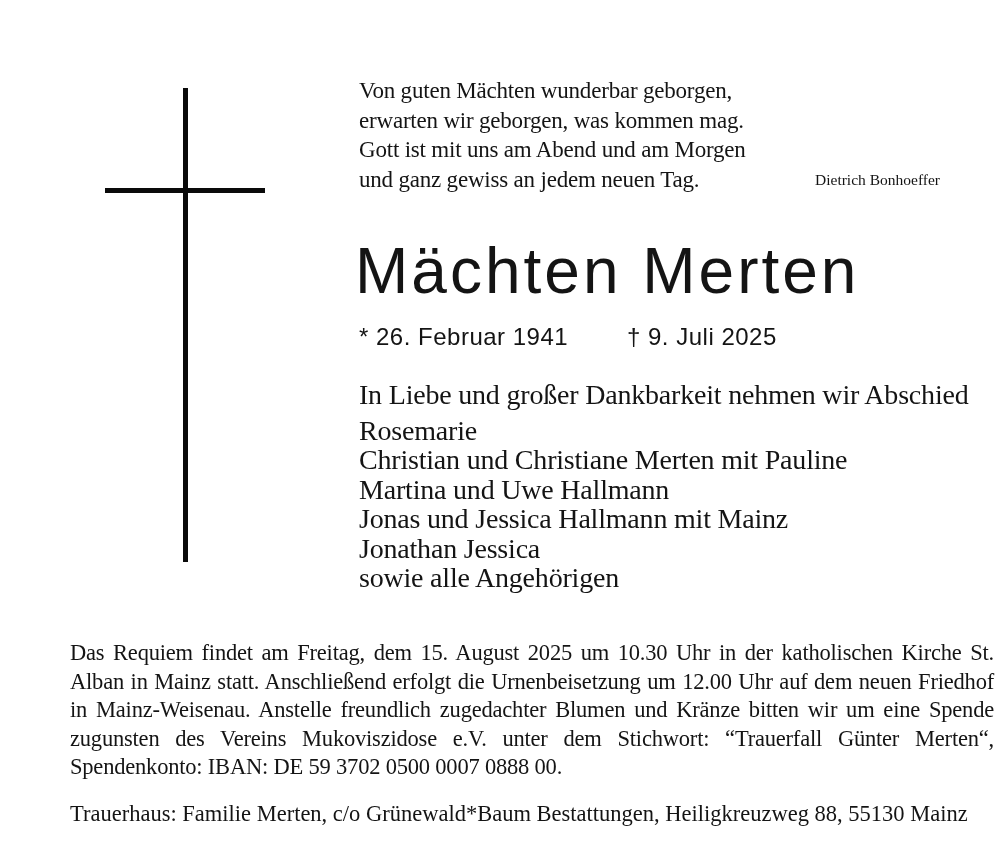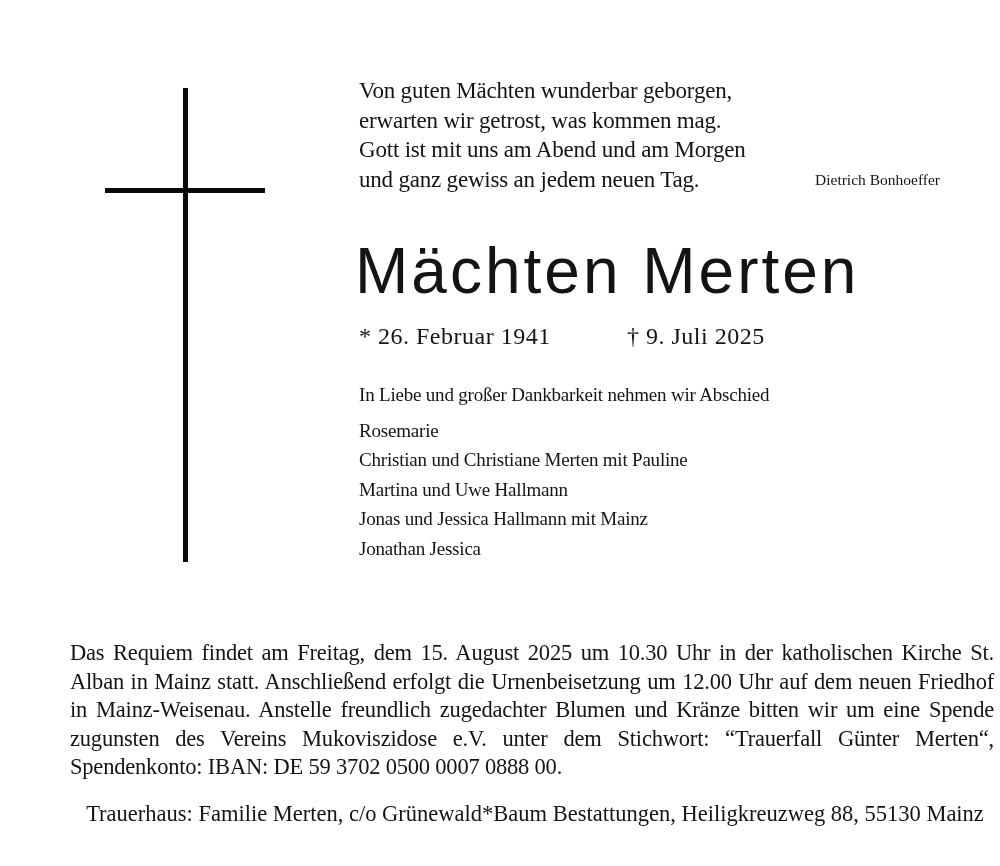--- a/index.html
+++ b/index.html
@@ -69,36 +69,36 @@
     font-family: "Liberation Sans", sans-serif;
     font-weight: 400;
     font-size: 64px;
     letter-spacing: 3px;
     white-space: nowrap;
   }
   .dates {
     position: absolute;
     left: 327px;
     top: 323px;
-    font-family: Liberation Serif, serif;
+    font-family: Liberation Sans, sans-serif;
     font-size: 24px;
     letter-spacing: 0.5px;
     white-space: nowrap;
   }
   .dates .birth-date {
     display: inline-block;
     width: 268px;
   }
 
   
   .farewell {
     position: absolute;
     left: 327px;
     top: 380px;
-    font-size: 19px;
+    font-size: 28px;
     line-height: 29.5px;
     letter-spacing: -0.2px;
     white-space: nowrap;
   }
   .farewell .intro {
     margin-bottom: 6px;
   }
 
   
   .service-details {
@@ -111,53 +111,53 @@
     letter-spacing: -0.2px;
     text-align: justify;
   }
   .funeral-home {
     position: absolute;
     left: 38px;
     top: 801px;
     width: 930px;
     font-size: 22.5px;
     white-space: nowrap;
-    text-align: center;
   }
 </style>
 </head>
 <body>
 
 <div class="notice">
 
   <div class="cross">
     <div class="v-bar"></div>
     <div class="h-bar"></div>
   </div>
 
   <div class="verse">
     <div>Von guten Mächten wunderbar geborgen,</div>
-    <div>erwarten wir getrost, was kommen mag.</div>
+    <div>erwarten wir geborgen, was kommen mag.</div>
     <div>Gott ist mit uns am Abend und am Morgen</div>
     <div>und ganz gewiss an jedem neuen Tag.</div>
   </div>
   <div class="verse-attribution">Dietrich Bonhoeffer</div>
 
   <div class="deceased-name">Mächten Merten</div>
 
   <div class="dates">
     <span class="birth-date">* 26. Februar 1941</span><span class="death-date">† 9. Juli  2025</span>
   </div>
 
   <div class="farewell">
     <div class="intro">In Liebe und großer Dankbarkeit nehmen wir Abschied</div>
     <div>Rosemarie</div>
     <div>Christian und Christiane Merten mit Pauline</div>
     <div>Martina und Uwe Hallmann</div>
     <div>Jonas und Jessica Hallmann mit Mainz</div>
     <div>Jonathan Jessica</div>
+    <div>sowie alle Angehörigen</div>
   </div>
 
   <div class="service-details">Das Requiem findet am Freitag, dem 15. August 2025 um 10.30 Uhr in der katholischen Kirche St. Alban in Mainz statt. Anschließend erfolgt die Urnenbeisetzung um 12.00 Uhr auf dem neuen Friedhof in Mainz-Weisenau. Anstelle freundlich zugedachter Blumen und Kränze bitten wir um eine Spende zugunsten des Vereins Mukoviszidose e.V. unter dem Stichwort: “Trauerfall Günter Merten“, Spendenkonto: IBAN: DE 59 3702 0500 0007 0888 00.</div>
 
   <div class="funeral-home">Trauerhaus: Familie Merten, c/o Grünewald*Baum Bestattungen, Heiligkreuzweg 88, 55130 Mainz</div>
 
 </div>
 
 </body></html>

